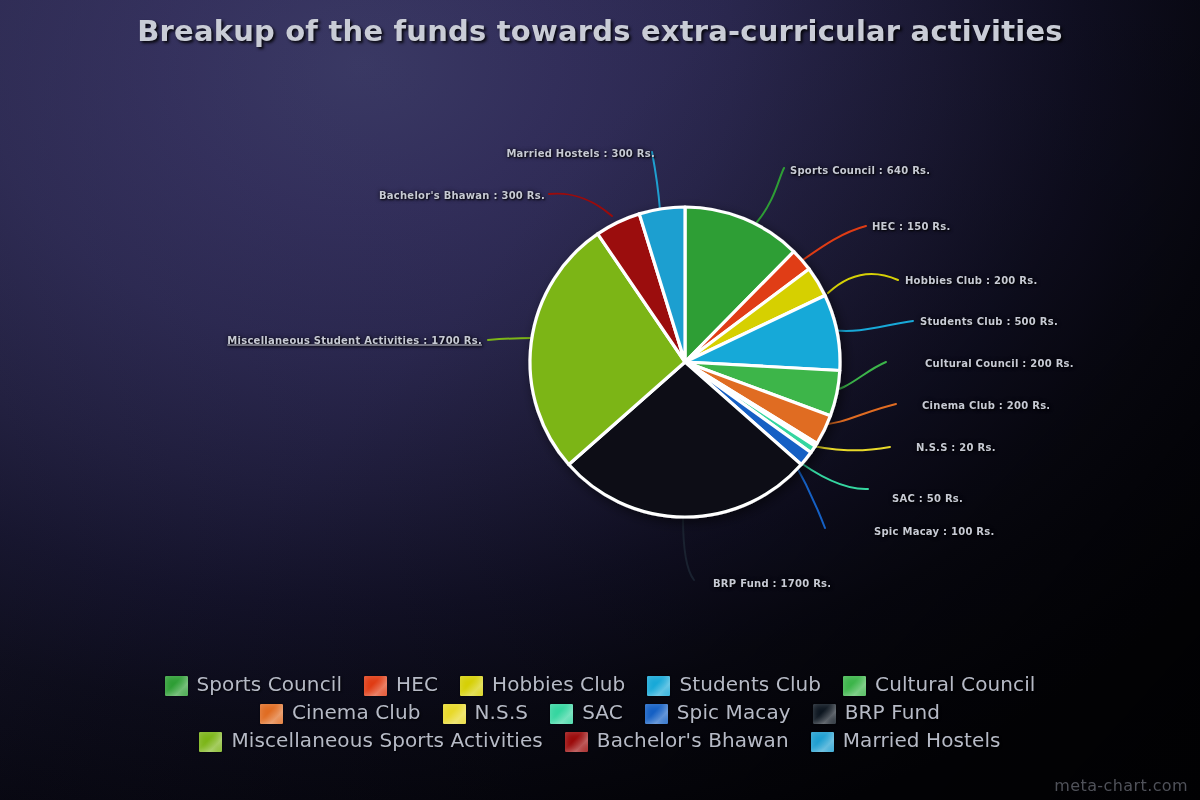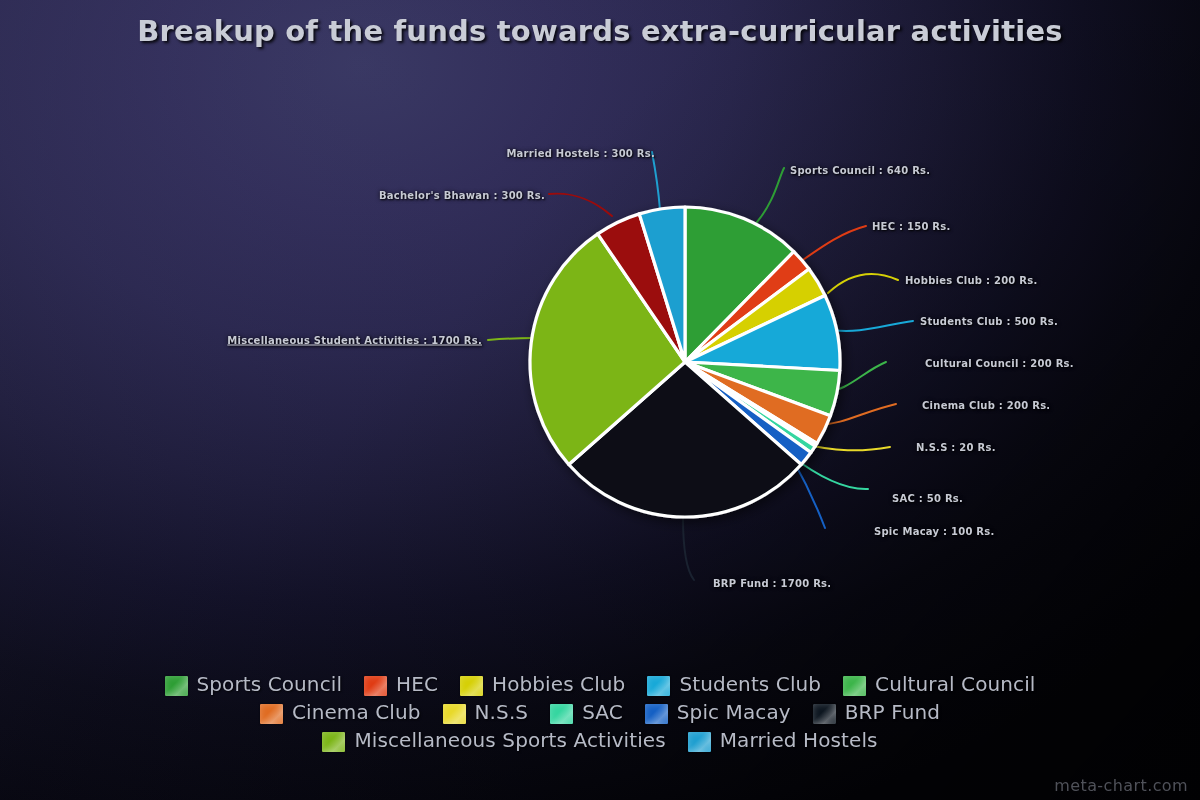--- a/index.html
+++ b/index.html
@@ -172,20 +172,24 @@
           <span class="legend-swatch" style="background: linear-gradient(135deg, rgb(13, 22, 32) 0%, rgb(13, 22, 32) 40%, rgba(255, 255, 255, 0.3), rgb(13, 22, 32) 100%) rgb(13, 22, 32);"></span>
           <span class="legend-label">BRP Fund</span>
         </div>
       </div>
       <div class="legend-row">
         <div class="legend-item">
           <span class="legend-swatch" style="background: linear-gradient(135deg, rgb(124, 181, 24) 0%, rgb(124, 181, 24) 40%, rgba(255, 255, 255, 0.3), rgb(124, 181, 24) 100%) rgb(124, 181, 24);"></span>
           <span class="legend-label">Miscellaneous Sports Activities</span>
         </div>
         <div class="legend-item">
+          <span class="legend-swatch" style="background: linear-gradient(135deg, rgb(155, 11, 11) 0%, rgb(155, 11, 11) 40%, rgba(255, 255, 255, 0.3), rgb(155, 11, 11) 100%) rgb(155, 11, 11);"></span>
+          <span class="legend-label">Bachelor's Bhawan</span>
+        </div>
+        <div class="legend-item">
           <span class="legend-swatch" style="background: linear-gradient(135deg, rgb(31, 159, 208) 0%, rgb(31, 159, 208) 40%, rgba(255, 255, 255, 0.3), rgb(31, 159, 208) 100%) rgb(31, 159, 208);"></span>
           <span class="legend-label">Married Hostels</span>
         </div>
       </div>
     </div>
 
   <div class="watermark">meta-chart.com</div>
 
 </div>
 

